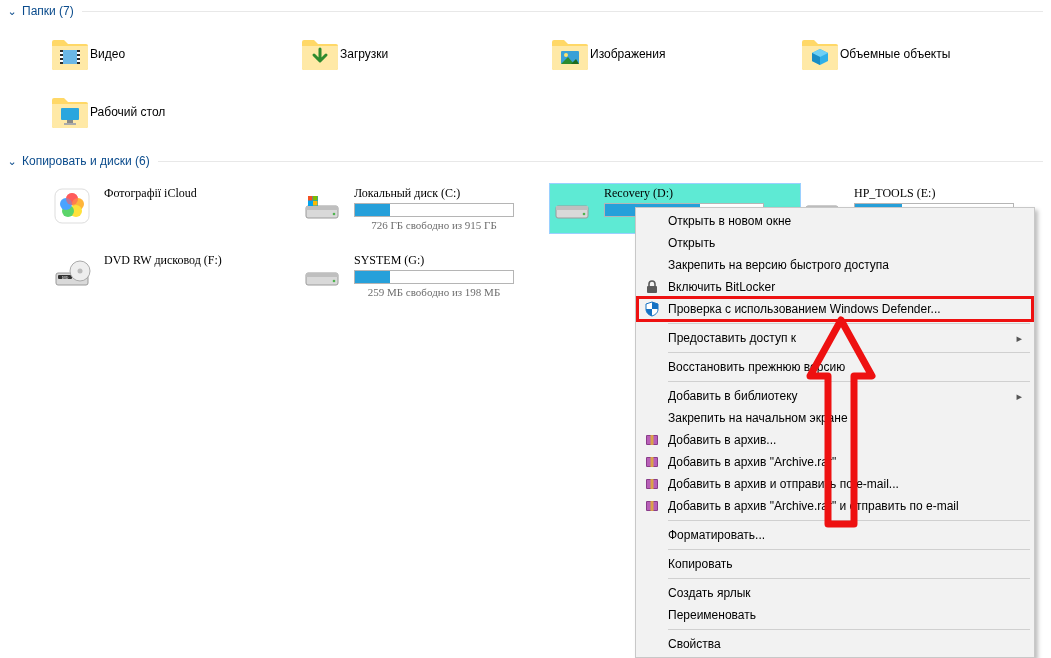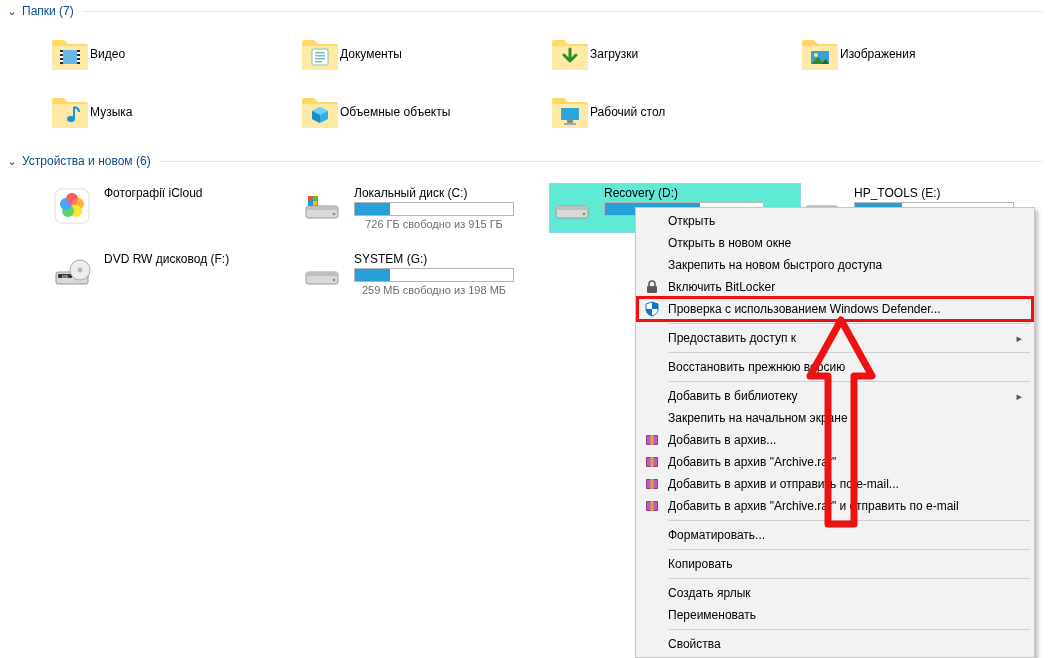--- a/index.html
+++ b/index.html
@@ -66,21 +66,21 @@
     gap:12px;
     cursor:pointer;
     padding:2px;
   }
   .drive-item.selected {
     background:#5eead4;
     outline:1px solid #9ad0ff;
   }
   .drive-icon { width:40px; height:40px; }
   .drive-icon svg { width:40px; height:40px; display:block; }
-  .drive-info { display:flex; flex-direction:column; gap:2px; min-width:160px; }
+  .drive-info { display:flex; flex-direction:column; gap:2px; min-width:160px;font-family:Liberation Serif, serif; }
   .drive-label { font-size:12px; }
   .drive-bar {
     width:160px; height:14px;
     border:1px solid #b5b5b5;
     background:#fff;
     position:relative;
   }
   .drive-bar .fill {
     position:absolute; left:0; top:0; bottom:0;
     background:#26a0da;
@@ -160,34 +160,20 @@
           <rect x="10" y="22" width="3" height="2" fill="#fff"></rect>
           <rect x="10" y="26" width="3" height="2" fill="#fff"></rect>
           <rect x="27" y="18" width="3" height="2" fill="#fff"></rect>
           <rect x="27" y="22" width="3" height="2" fill="#fff"></rect>
           <rect x="27" y="26" width="3" height="2" fill="#fff"></rect>
         </svg>
     </span>
     <span class="folder-label">Видео</span>
   </div>
 
-  <div class="folder-item">
-    <span class="folder-icon">
-      <svg viewBox="0 0 40 40">
-          <path d="M2 12 L2 8 Q2 6 4 6 L14 6 L18 10 L36 10 Q38 10 38 12 L38 34 Q38 36 36 36 L4 36 Q2 36 2 34 Z" fill="#ffd867"></path>
-          <path d="M2 12 L38 12 L38 34 Q38 36 36 36 L4 36 Q2 36 2 34 Z" fill="#ffe9a6"></path>
-          <rect x="12" y="15" width="16" height="16" rx="1" fill="#fff" stroke="#8bb" stroke-width="1"></rect>
-          <rect x="15" y="18" width="10" height="1.5" fill="#7bb"></rect>
-          <rect x="15" y="21" width="10" height="1.5" fill="#7bb"></rect>
-          <rect x="15" y="24" width="10" height="1.5" fill="#7bb"></rect>
-          <rect x="15" y="27" width="7" height="1.5" fill="#7bb"></rect>
-        </svg>
-    </span>
-    <span class="folder-label">Документы</span>
-  </div>
 
   <div class="folder-item">
     <span class="folder-icon">
       <svg viewBox="0 0 40 40">
           <path d="M2 12 L2 8 Q2 6 4 6 L14 6 L18 10 L36 10 Q38 10 38 12 L38 34 Q38 36 36 36 L4 36 Q2 36 2 34 Z" fill="#ffd867"></path>
           <path d="M2 12 L38 12 L38 34 Q38 36 36 36 L4 36 Q2 36 2 34 Z" fill="#ffe9a6"></path>
           <path d="M20 15 L20 26 M14 21 L20 27 L26 21" stroke="#2e8b2e" stroke-width="3" fill="none" stroke-linecap="round" stroke-linejoin="round"></path>
         </svg>
     </span>
     <span class="folder-label">Загрузки</span>
@@ -200,32 +186,20 @@
           <path d="M2 12 L38 12 L38 34 Q38 36 36 36 L4 36 Q2 36 2 34 Z" fill="#ffe9a6"></path>
           <rect x="11" y="17" width="18" height="13" rx="1" fill="#39a0d7"></rect>
           <circle cx="16" cy="21" r="2" fill="#ffe36b"></circle>
           <path d="M11 30 L18 23 L24 30 Z" fill="#2e8b2e"></path>
           <path d="M21 30 L26 25 L29 30 Z" fill="#1e6b1e"></path>
         </svg>
     </span>
     <span class="folder-label">Изображения</span>
   </div>
 
-  <div class="folder-item">
-    <span class="folder-icon">
-      <svg viewBox="0 0 40 40">
-          <path d="M2 12 L2 8 Q2 6 4 6 L14 6 L18 10 L36 10 Q38 10 38 12 L38 34 Q38 36 36 36 L4 36 Q2 36 2 34 Z" fill="#ffd867"></path>
-          <path d="M2 12 L38 12 L38 34 Q38 36 36 36 L4 36 Q2 36 2 34 Z" fill="#ffe9a6"></path>
-          <path d="M24 15 L24 27" stroke="#1e90d4" stroke-width="2"></path>
-          <ellipse cx="21" cy="27" rx="4" ry="3" fill="#1e90d4"></ellipse>
-          <path d="M24 15 Q29 16 29 20" stroke="#1e90d4" stroke-width="2" fill="none"></path>
-        </svg>
-    </span>
-    <span class="folder-label">Музыка</span>
-  </div>
 
   <div class="folder-item">
     <span class="folder-icon">
       <svg viewBox="0 0 40 40">
           <path d="M2 12 L2 8 Q2 6 4 6 L14 6 L18 10 L36 10 Q38 10 38 12 L38 34 Q38 36 36 36 L4 36 Q2 36 2 34 Z" fill="#ffd867"></path>
           <path d="M2 12 L38 12 L38 34 Q38 36 36 36 L4 36 Q2 36 2 34 Z" fill="#ffe9a6"></path>
           <path d="M20 15 L28 19 L28 27 L20 31 L12 27 L12 19 Z" fill="#31b0e8"></path>
           <path d="M20 15 L28 19 L20 23 L12 19 Z" fill="#6fd0f5"></path>
           <path d="M20 23 L20 31 L12 27 L12 19 Z" fill="#1a8cc4"></path>
         </svg>
@@ -242,21 +216,21 @@
           <rect x="17" y="28" width="6" height="3" fill="#888"></rect>
           <rect x="14" y="31" width="12" height="2" fill="#aaa"></rect>
         </svg>
     </span>
     <span class="folder-label">Рабочий стол</span>
   </div>
 </div>
 
 <div class="section-header">
   <span class="chev">⌄</span>
-  <span>Устройства и новом</span>
+  <span>Копировать и диски</span>
   <span>&nbsp;</span>
   <span>(6)</span>
   <div class="rule"></div>
 </div>
 
 <div class="drives-grid">
 
   <div class="drive-item">
     <span class="drive-icon photos-icon">
       <svg viewBox="0 0 40 40">
@@ -360,27 +334,27 @@
       <div class="drive-bar">
           <div class="fill" style="width:22%"></div>
         </div>
       <span class="drive-free">259 МБ свободно из 198 МБ</span>
     </div>
   </div>
 </div>
 
 <div class="ctx">
   <div class="ctx-item">
+      <span>Открыть в новом окне</span>
+    </div>
+  <div class="ctx-item">
       <span>Открыть</span>
     </div>
   <div class="ctx-item">
-      <span>Открыть в новом окне</span>
-    </div>
-  <div class="ctx-item">
-      <span>Закрепить на новом быстрого доступа</span>
+      <span>Закрепить на версию быстрого доступа</span>
     </div>
   <div class="ctx-item">
     <span class="ctx-icon">
       <svg viewBox="0 0 16 16">
           <rect x="3" y="7" width="10" height="7" rx="1" fill="#5a5a5a"></rect>
           <path d="M5 7 V5 a3 3 0 0 1 6 0 V7" fill="none" stroke="#5a5a5a" stroke-width="1.6"></path>
         </svg>
     </span>
     <span>Включить BitLocker</span>
   </div>

